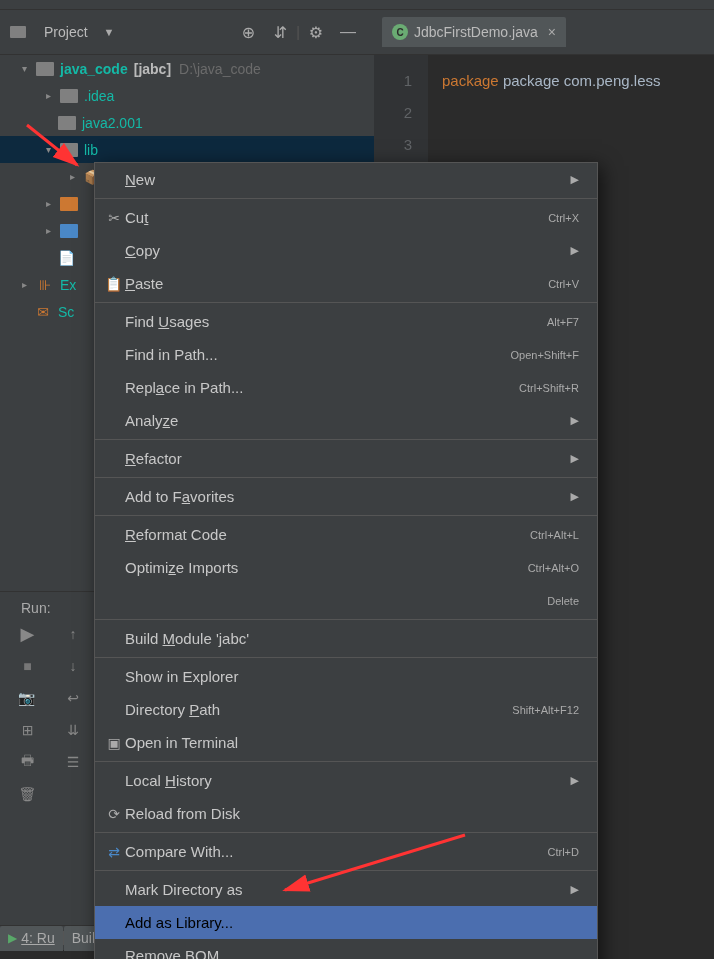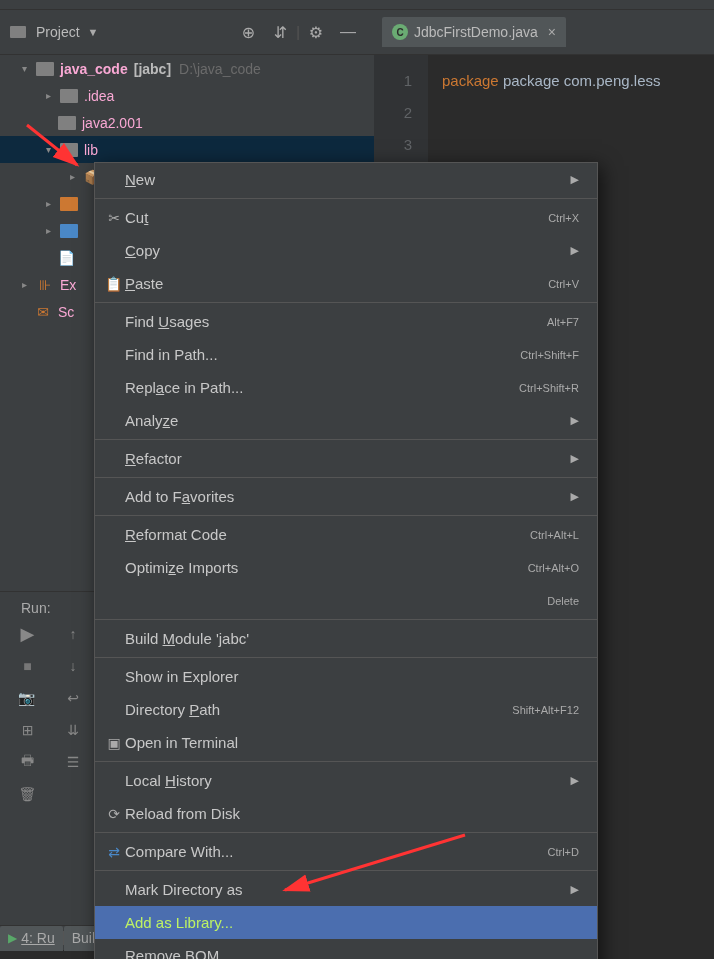--- a/index.html
+++ b/index.html
@@ -4,35 +4,35 @@
 <style>
 * { margin: 0; padding: 0; box-sizing: border-box; font-family: "Segoe UI", Arial, sans-serif; }
 body { background: #2b2b2b; color: #bbbbbb; font-size: 14px; width: 714px; height: 959px; overflow: hidden; position: relative; }
 
 .topbar { height: 10px; background: #3c3f41; border-bottom: 1px solid #323232; }
 
 .main { display: flex; height: 940px; }
 
 .left { width: 374px; background: #3c3f41; display: flex; flex-direction: column; position: relative; }
 .left-head { display: flex; align-items: center; padding: 6px 10px; height: 45px; border-bottom: 1px solid #323232; }
-.left-head .proj { display: flex; align-items: center; gap: 8px; color: #bbb; }
+.left-head .proj { display: flex; align-items: center; gap: 16px; color: #bbb; }
 .left-head .proj .fold { width: 16px; height: 12px; background: #808080; border-radius: 1px; margin-right: 2px; }
 .left-head .spacer { flex: 1; }
 .left-head .icon { width: 18px; height: 18px; margin: 0 7px; color: #aaa; display: inline-flex; align-items: center; justify-content: center; font-size: 16px; }
 
 .tree { flex: 1; overflow: hidden; }
 .tree-row { display: flex; align-items: center; height: 27px; padding-left: 6px; white-space: nowrap; }
 .tree-row.selected { background: #0d293e; }
 .tree-row .indent { display: inline-block; }
 .tree-row .arrow { color: #888; width: 14px; display: inline-block; font-size: 10px; }
 .tree-row .folder { width: 18px; height: 14px; background: #808080; border-radius: 1px; display: inline-block; margin-right: 6px; }
 .tree-row .folder.orange { background: #cc7832; }
 .tree-row .folder.blue { background: #4a88c7; }
 .tree-row .iconbox { width: 18px; height: 16px; display: inline-flex; align-items: center; justify-content: center; margin-right: 6px; }
-.tree-row .name { color: #f9a8d4; }
+.tree-row .name { color: #14b8a6; }
 .tree-row .hint { color: #6b6b6b; margin-left: 8px; }
 .tree-row .badge { color: #bbb; margin-left: 6px; }
 
 .bottom { border-top: 1px solid #323232; height: 359px; display: flex; }
 .bottom-gutter { width: 55px; display: flex; flex-direction: column; align-items: center; padding-top: 32px; gap: 12px; }
 .bottom-gutter .icon { width: 20px; height: 20px; color: #888; display: inline-flex; align-items: center; justify-content: center; }
 .run-icon { color: #59a869; font-size: 18px; }
 .bottom-body { flex: 1; }
 .bottom-body .runlbl { color: #aaa; padding: 8px 0 0 0; }
 .bottom-foot { position: absolute; bottom: 0; left: 0; right: 0; display: flex; align-items: center; height: 25px; color: #aaa; background: #3c3f41; border-top: 1px solid #323232; }
@@ -47,21 +47,21 @@
 .editor { flex: 1; display: flex; font-family: "Consolas", monospace; font-size: 15px; }
 .gutter { width: 54px; background: #313335; color: #606366; text-align: right; padding: 10px 16px 0 0; line-height: 32px; }
 .code { flex: 1; padding: 10px 0 0 14px; line-height: 32px; color: #a9b7c6; white-space: pre; }
 .kw { color: #cc7832; }
 .str { color: #6a8759; }
 .com { color: #808080; }
 .typ { color: #a9b7c6; font-style: italic; }
 
 .ctx-menu { position: absolute; left: 94px; top: 162px; width: 504px; background: #3c3f41; border: 1px solid #555; box-shadow: 4px 4px 18px rgba(0,0,0,0.6); z-index: 100; }
 .ctx-menu .mi { display: flex; align-items: center; height: 33px; padding: 0 18px 0 8px; color: #c8c8c8; font-size: 15px; justify-content: flex-end; }
-.ctx-menu .mi.highlight { background: #4b6eaf; color: #bef264; }
+.ctx-menu .mi.highlight { background: #4b6eaf; color: #000000; }
 .ctx-menu .mi .micon { width: 22px; display: inline-flex; align-items: center; justify-content: center; color: #aaa; font-size: 14px; }
 .ctx-menu .mi .lbl { flex: 1; }
 .ctx-menu .mi .lbl .ul { text-decoration: underline; }
 .ctx-menu .mi .sc { color: #aaa; font-size: 11px; }
 .ctx-menu .mi .sub { color: #aaa; font-size: 11px; }
 .ctx-menu .sep { height: 1px; background: #555; margin: 2px 0; }
 
 .arrow-red { position: absolute; z-index: 200; pointer-events: none; }
 .arrow1 { left: 22px; top: 120px; }
 .arrow2 { left: 275px; top: 830px; }
@@ -235,21 +235,21 @@
     </div>
   <div class="sep"></div>
   <div class="mi">
       <span class="micon"></span>
       <span class="lbl">Find <span class="ul">U</span>sages</span>
       <span class="sc">Alt+F7</span>
     </div>
   <div class="mi">
       <span class="micon"></span>
       <span class="lbl">Find in Path...</span>
-      <span class="sc">Ctrl+Shift+F</span>
+      <span class="sc">Open+Shift+F</span>
     </div>
   <div class="mi">
       <span class="micon"></span>
       <span class="lbl">Repl<span class="ul">a</span>ce in Path...</span>
       <span class="sc">Ctrl+Shift+R</span>
     </div>
   <div class="mi">
       <span class="micon"></span>
       <span class="lbl">Analy<span class="ul">z</span>e</span>
       <span class="sub">▶</span>

